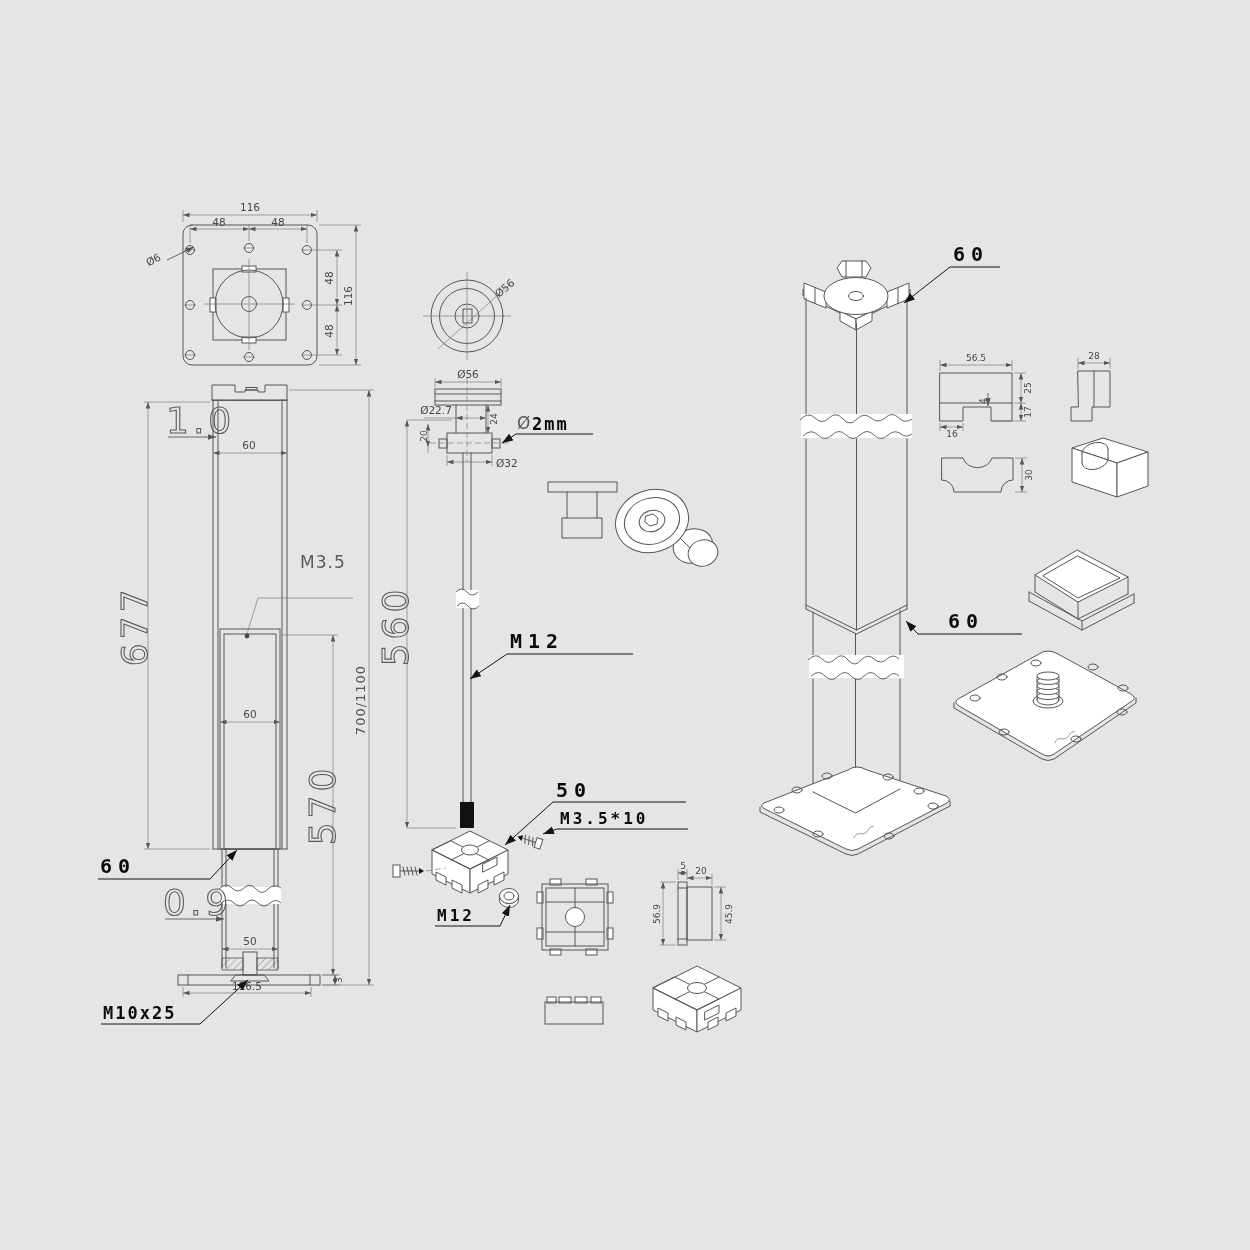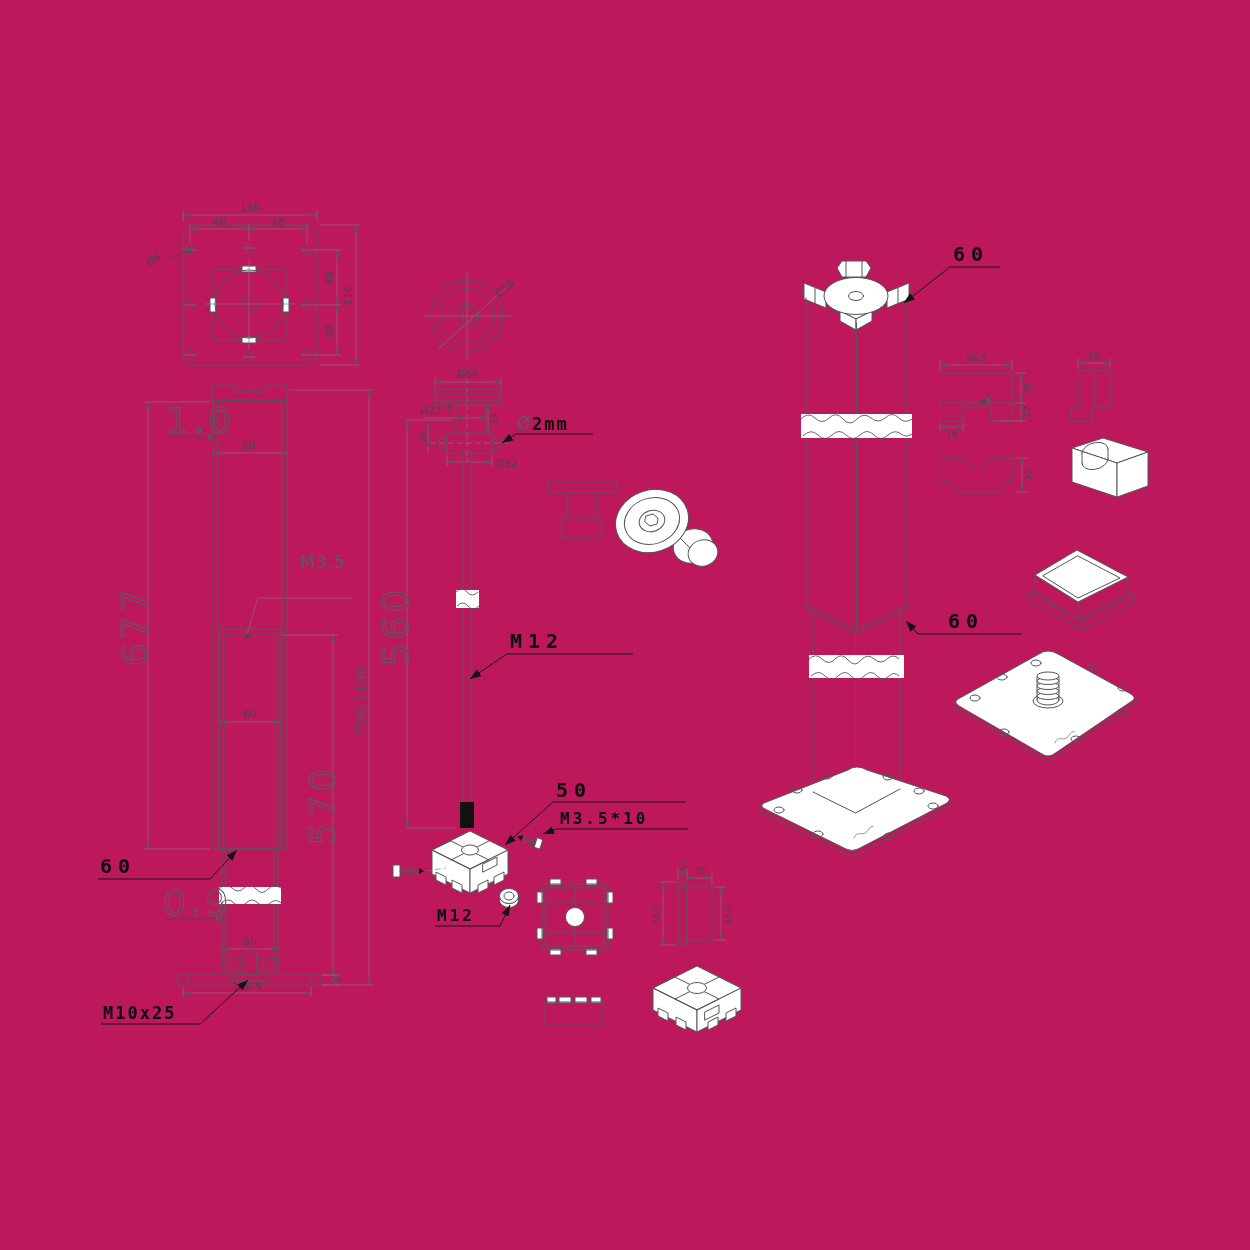--- a/index.html
+++ b/index.html
@@ -1,16 +1,16 @@
 <!DOCTYPE html>
 <html><head>
 <meta charset="utf-8">
 <style>
   html,body{margin:0;padding:0;background:#ffffff;}
-  .stage{width:1250px;height:1250px;position:relative;background:#be185d;overflow:hidden;}
+  .stage{width:1250px;height:1250px;position:relative;background:#e5e5e5;overflow:hidden;}
   svg{display:block;}
   
   .o{stroke:#54565a;stroke-width:1;fill:none;stroke-linecap:round;}
   .f{fill:#ffffff;stroke:#54565a;stroke-width:1;}
   .fk{fill:#111111;stroke:none;}
   
   .t{stroke:#74767a;stroke-width:.65;fill:none;}
   .d{stroke:#74767a;stroke-width:.65;fill:none;marker-start:url(#ar);marker-end:url(#ar);}
   .ld{stroke:#46484c;stroke-width:.8;fill:none;marker-end:url(#ar);}
   .lb{stroke:#141414;stroke-width:1;fill:none;marker-end:url(#arb);}

